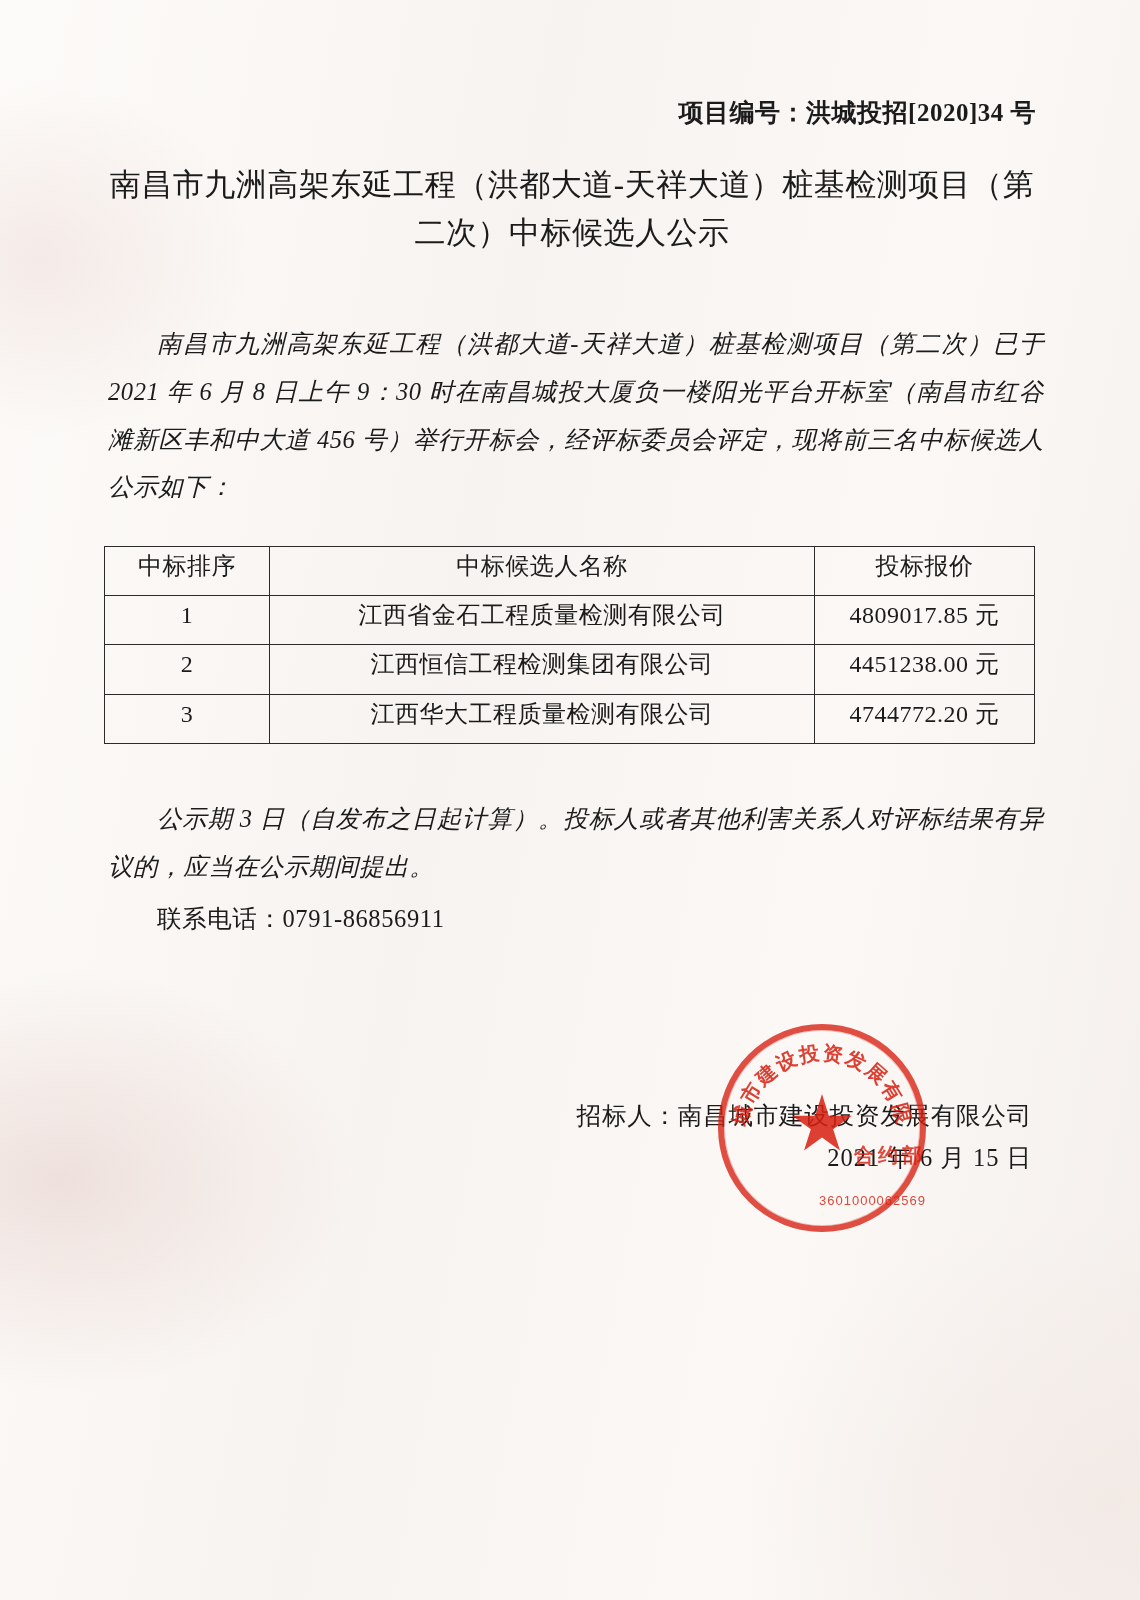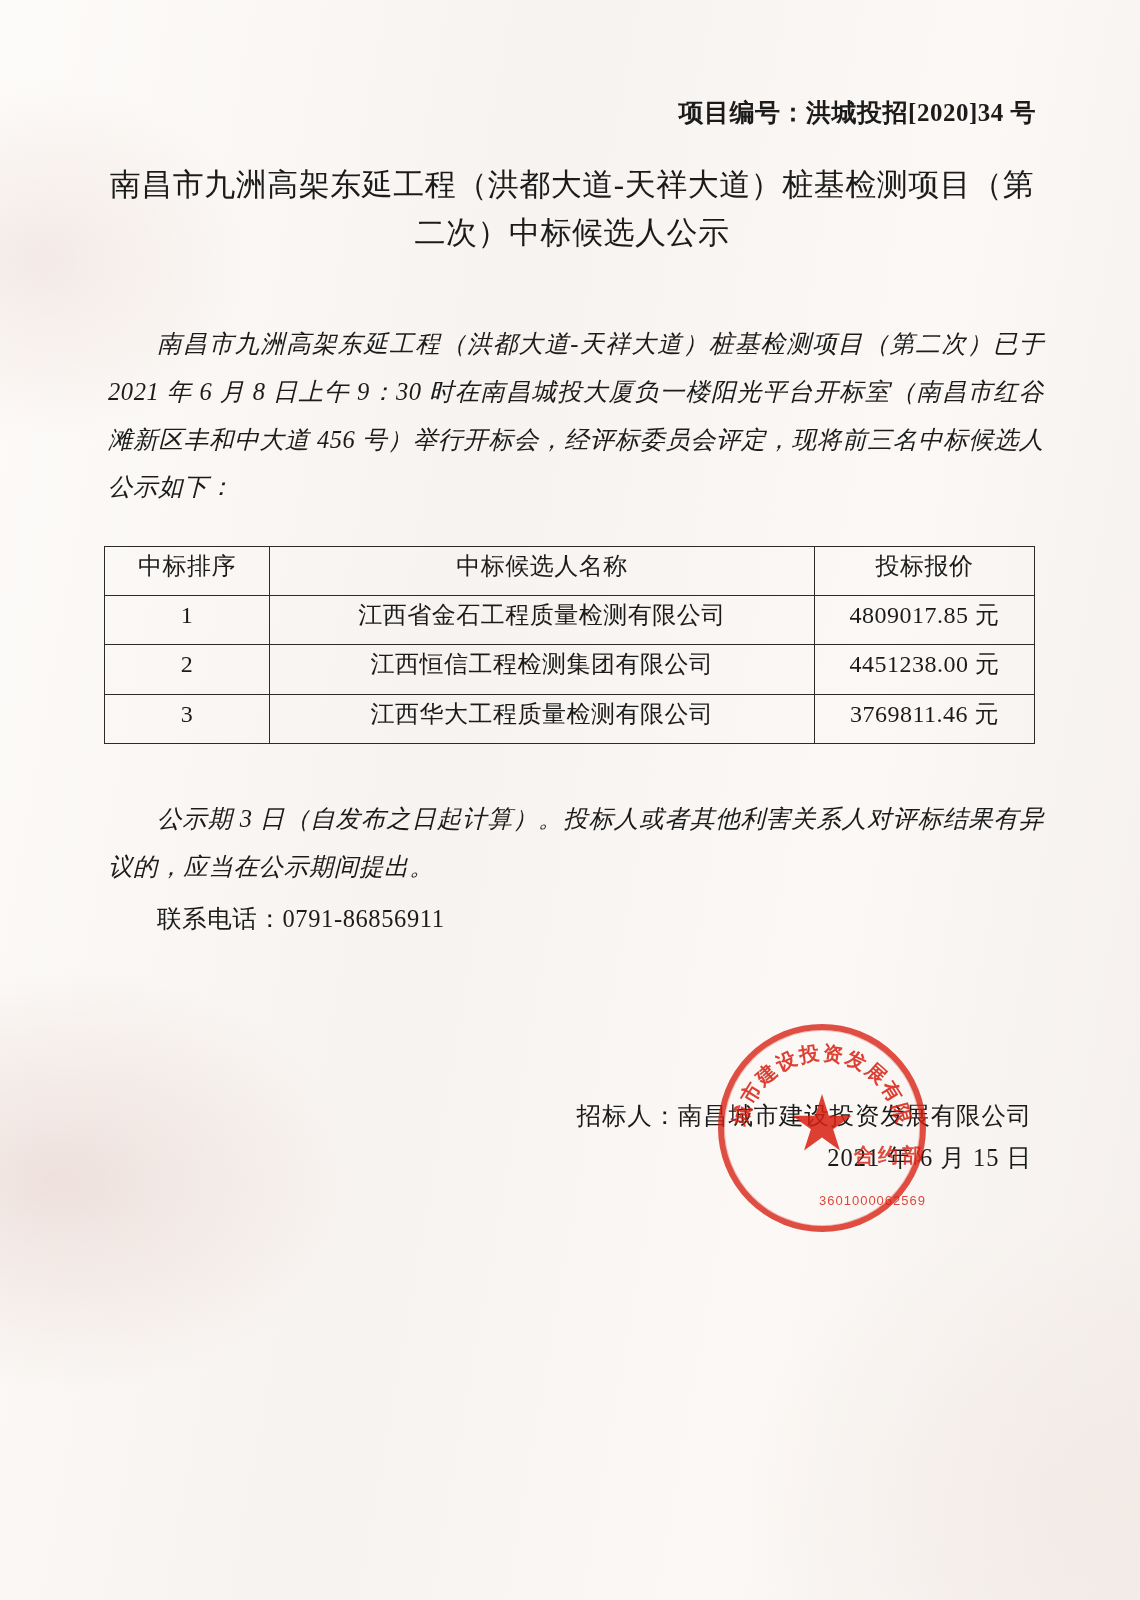--- a/index.html
+++ b/index.html
@@ -222,21 +222,21 @@
         <td>4809017.85 元</td>
       </tr>
       <tr>
         <td>2</td>
         <td>江西恒信工程检测集团有限公司</td>
         <td>4451238.00 元</td>
       </tr>
       <tr>
         <td>3</td>
         <td>江西华大工程质量检测有限公司</td>
-        <td>3769811.46 元</td>
+        <td>4744772.20 元</td>
       </tr>
     </tbody>
   </table>
 
   <div class="after-table">
     <p class="para">公示期 3 日（自发布之日起计算）。投标人或者其他利害关系人对评标结果有异议的，应当在公示期间提出。</p>
     <p class="line-plain">联系电话：0791-86856911</p>
   </div>
 
   <div class="signature">

